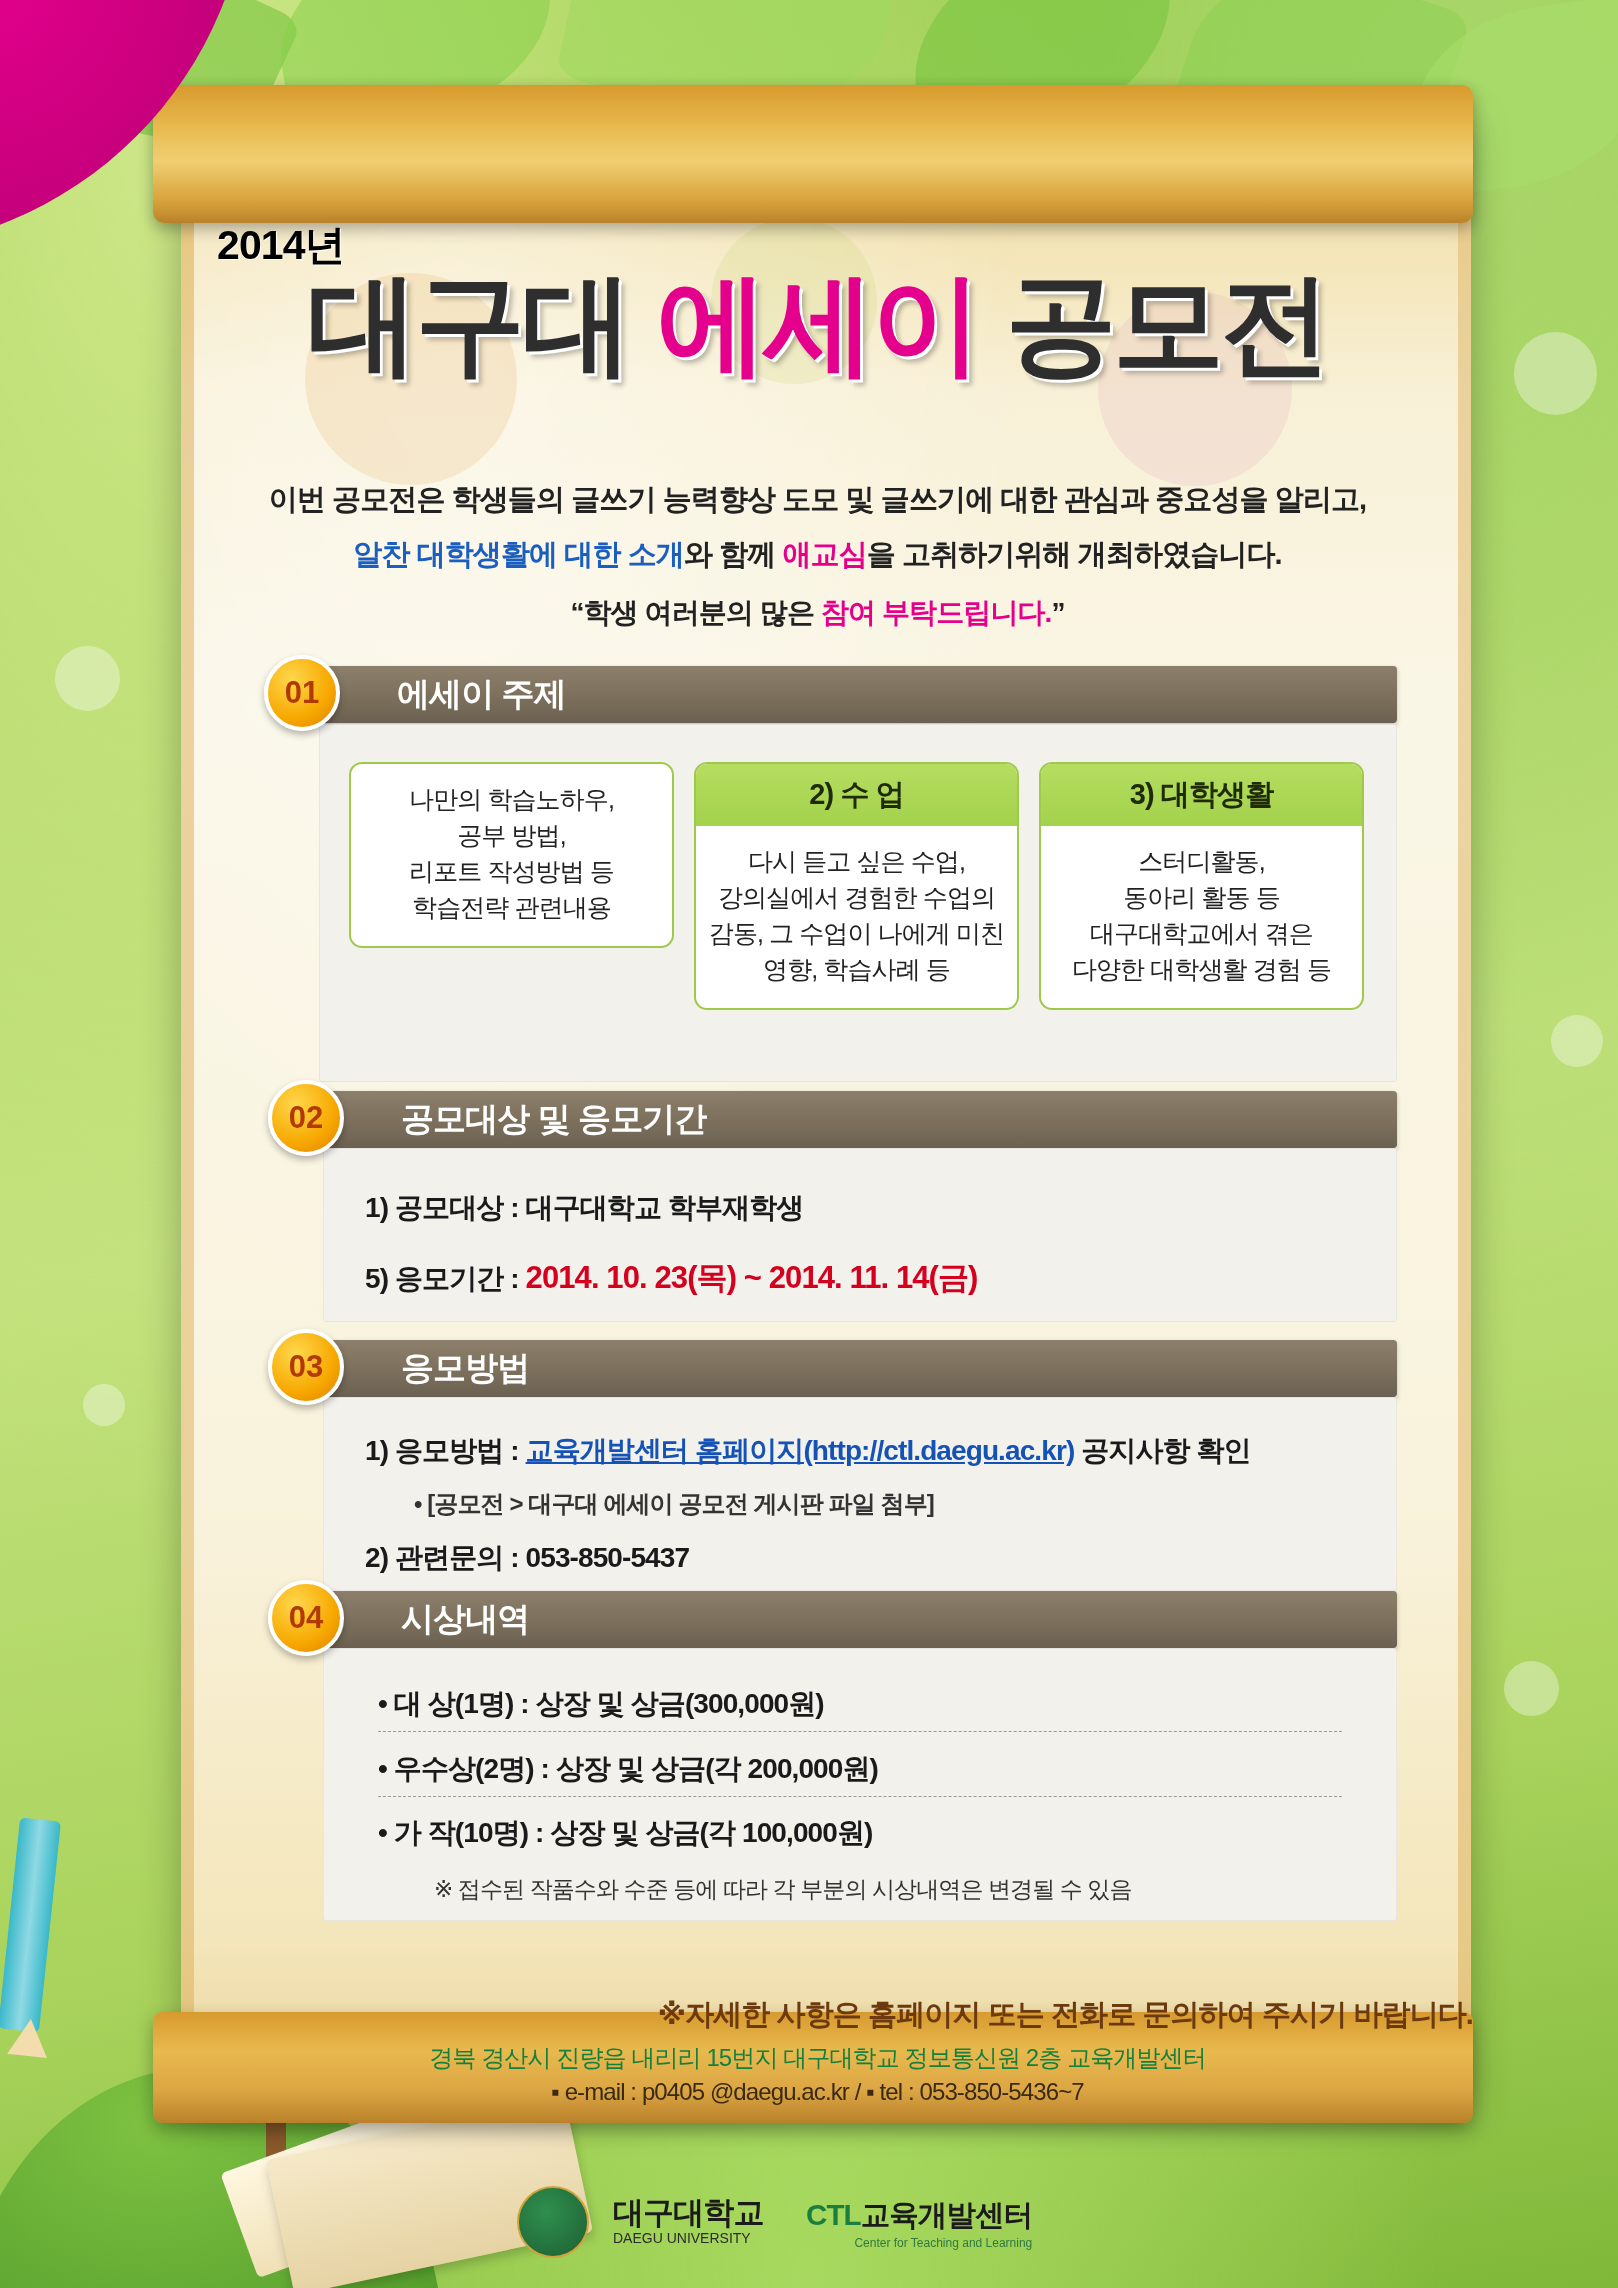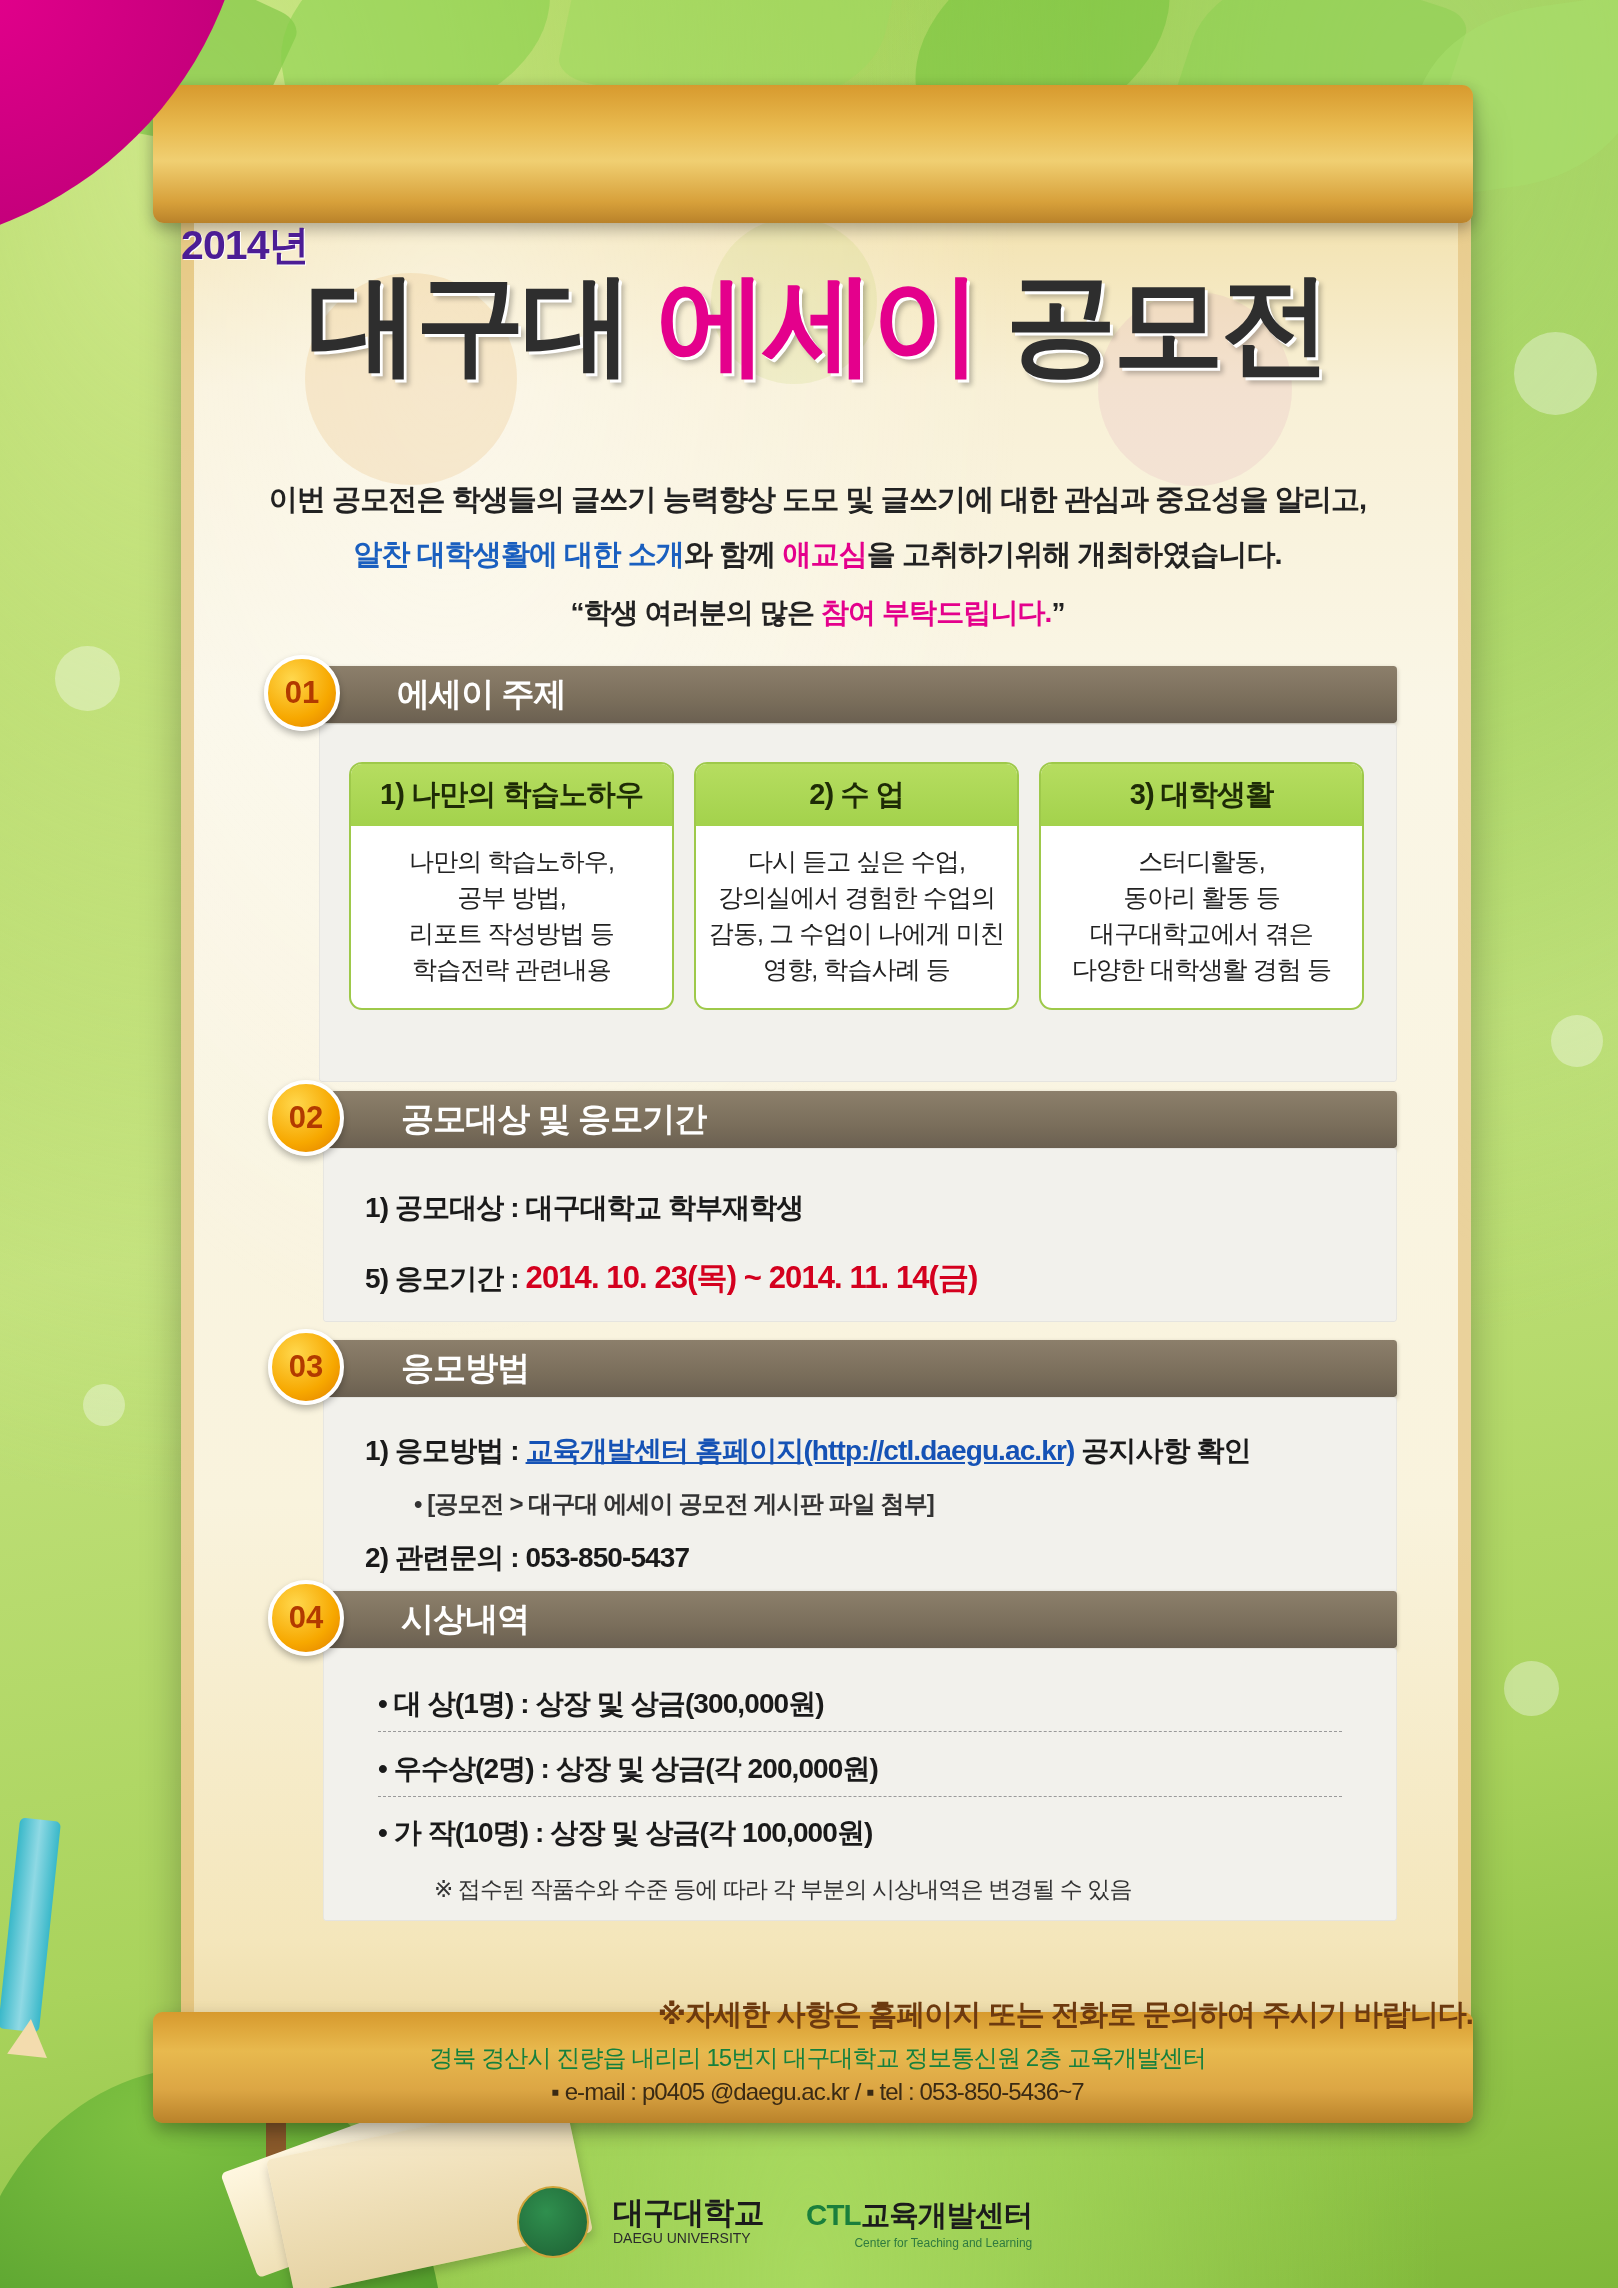--- a/index.html
+++ b/index.html
@@ -45,22 +45,22 @@
     background:linear-gradient(180deg,#d79a2e 0%,#e8b94e 35%,#dca644 70%,#b9822a 100%);
     box-shadow:0 7.4px 16.6px rgba(0,0,0,.28);
   }
   .scroll-inner{position:absolute;left:0;top:0;width:100%;height:100%;}
 
   
   .wm{position:absolute;border-radius:50%;opacity:.18;}
 
   
   .year{
-    position:absolute;left:181px;top:218px;font-size:41px;font-weight:bold;color:#4c1d95;
-    letter-spacing:-0.9px;text-shadow:0.9px 0.9px 0 #fff;
+    position:absolute;left:181px;top:218px;font-size:41px;font-weight:bold;color:#000000;
+    letter-spacing:-0.9px;text-shadow:0.9px 0.9px 0 #fff;padding-left:36px;
   }
   .maintitle{
     position:absolute;left:162px;top:269px;width:1311px;text-align:center;
     font-size:111px;font-weight:bold;letter-spacing:-3.7px;line-height:1.0;white-space:nowrap;
   }
   .t-dark{color:#2e2e2e;text-shadow:2.8px 2.8px 0 #fff,5.5px 5.5px 5.5px rgba(0,0,0,.25);}
   .t-pink{color:#e4008c;text-shadow:2.8px 2.8px 0 #fff,5.5px 5.5px 5.5px rgba(0,0,0,.25);}
 
   .lead1{position:absolute;left:162px;top:480px;width:1311px;text-align:center;font-size:29px;font-weight:bold;color:#222;letter-spacing:-0.9px;}
   .lead2{position:absolute;left:162px;top:535px;width:1311px;text-align:center;font-size:29px;font-weight:bold;letter-spacing:-0.9px;color:#222;}
@@ -174,21 +174,20 @@
 </div>
 <div class="lead3">
   <span class="k">“학생 여러분의 많은 </span><span>참여 부탁드립니다.</span><span class="k">”</span>
 </div>
 
 <div class="sec-badge" style="left:264px;top:655px;">01</div>
 <div class="sec-bar" style="left:319px;top:666px;width:1078px;">에세이 주제</div>
 <div class="sec-body" style="left:319px;top:724px;width:1078px;height:358px;"></div>
 
 <div class="card" style="left:349px;top:762px;">
-  <div class="card-h">1) 나만의 학습노하우</div>
   <div class="card-b" style="white-space:pre-line;">나만의 학습노하우,
 공부 방법,
 리포트 작성방법 등
 학습전략 관련내용</div>
 </div>
 <div class="card" style="left:694px;top:762px;">
   <div class="card-h">2) 수  업</div>
   <div class="card-b" style="white-space:pre-line;">다시 듣고 싶은 수업,
 강의실에서 경험한 수업의
 감동, 그 수업이 나에게 미친

